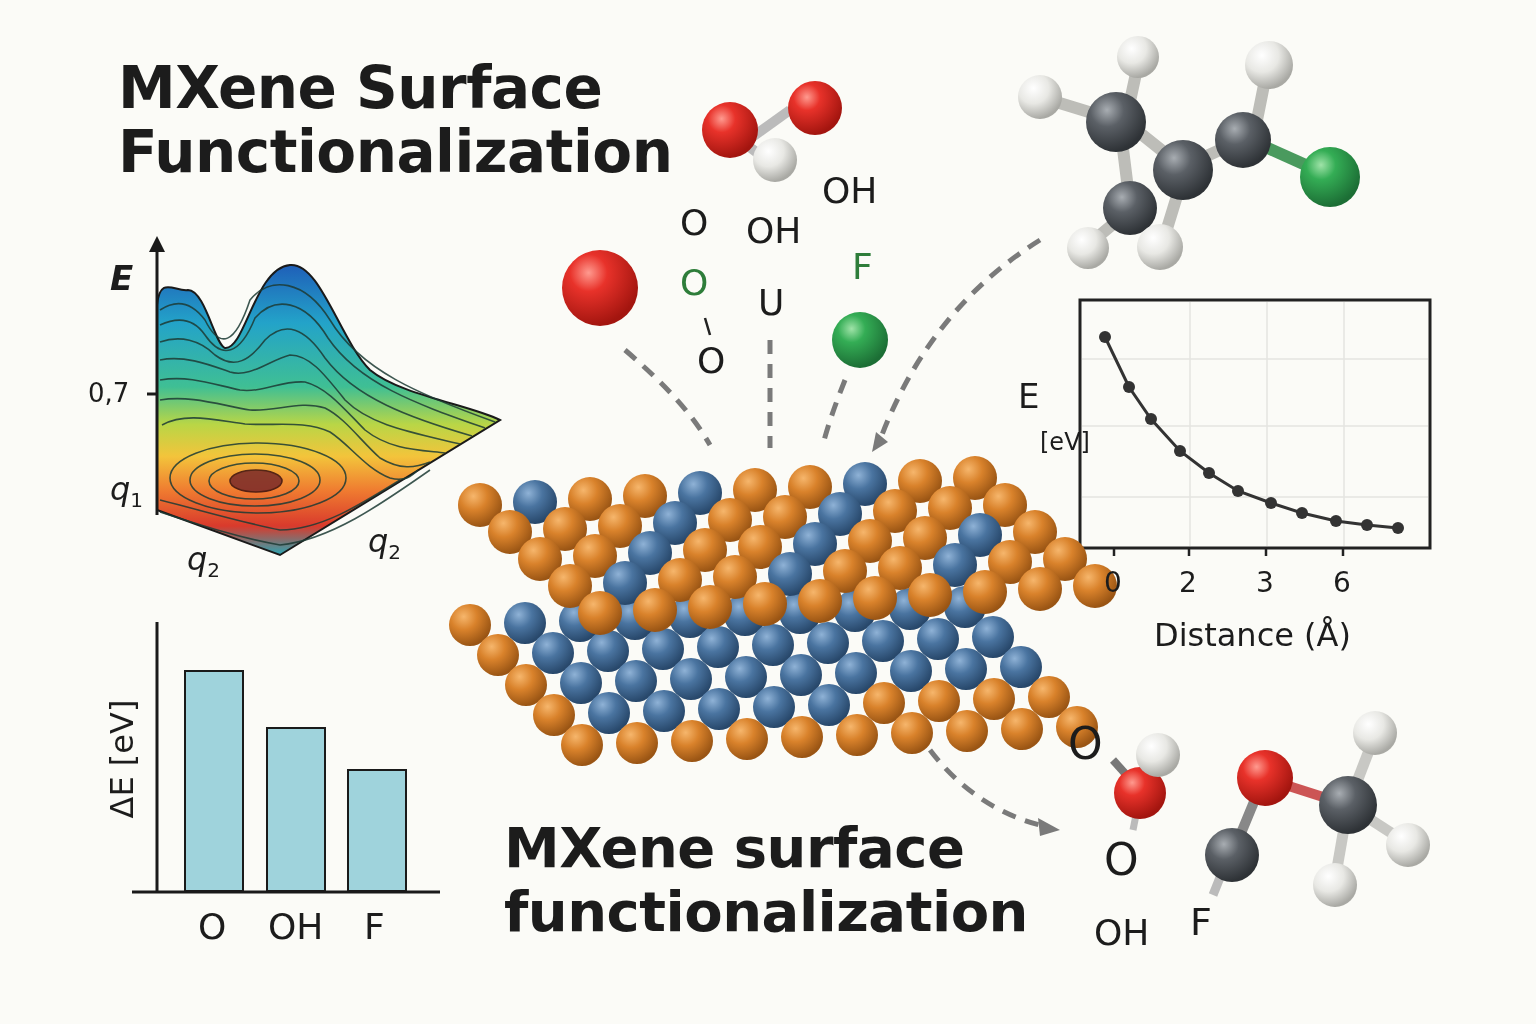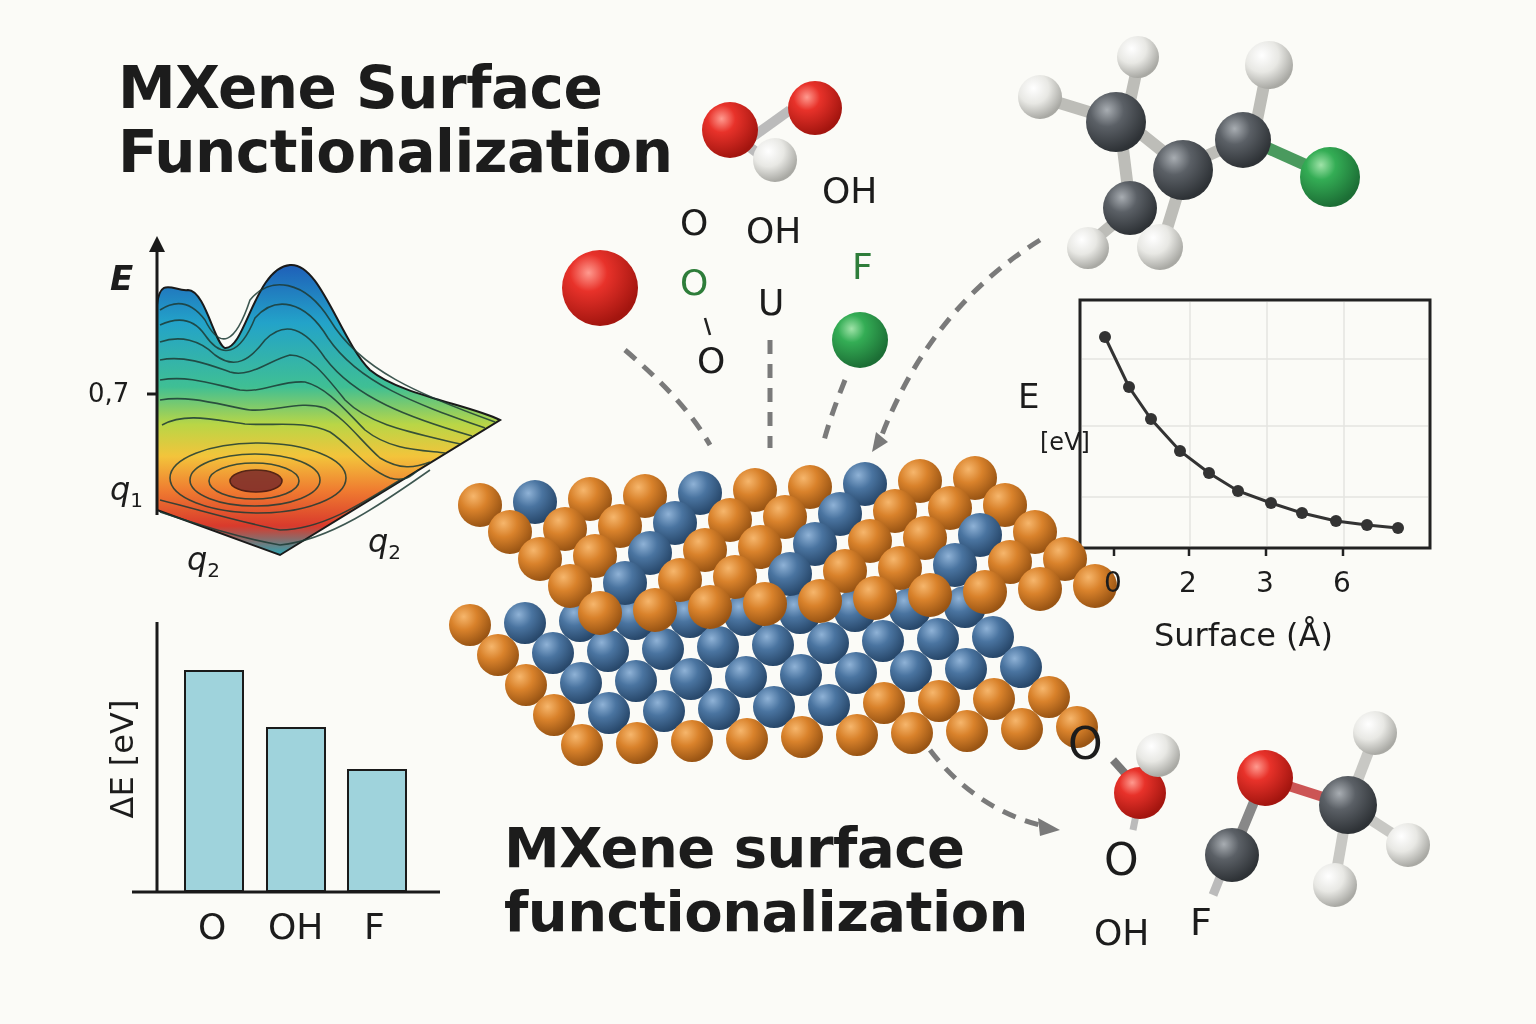--- a/index.html
+++ b/index.html
@@ -309,21 +309,21 @@
 <div class="abs" style="left:368px;top:522px;font-size:32px;font-style:italic;">
   <span>q</span><sub style="font-size:20px;font-style:normal;">2</sub>
 </div>
 
 <div class="abs" style="left:1018px;top:376px;font-size:34px;">E</div>
 <div class="abs" style="left:1040px;top:428px;font-size:24px;">[eV]</div>
 <div class="abs" style="left:1104px;top:566px;font-size:28px;">0</div>
 <div class="abs" style="left:1179px;top:566px;font-size:28px;">2</div>
 <div class="abs" style="left:1256px;top:566px;font-size:28px;">3</div>
 <div class="abs" style="left:1333px;top:566px;font-size:28px;">6</div>
-<div class="abs" style="left:1154px;top:616px;font-size:32px;">Surface (Å)</div>
+<div class="abs" style="left:1154px;top:616px;font-size:32px;">Distance (Å)</div>
 
 <div class="abs" style="left:52px;top:740px;font-size:32px;transform:rotate(-90deg);transform-origin:center;white-space:nowrap;width:140px;text-align:center;">ΔE [eV]</div>
 <div class="abs lbl" style="left:198px;top:906px;">O</div>
 <div class="abs lbl" style="left:268px;top:906px;">OH</div>
 <div class="abs lbl" style="left:364px;top:906px;">F</div>
 
 <div class="abs lbl" style="left:680px;top:202px;">O</div>
 <div class="abs lbl" style="left:746px;top:210px;">OH</div>
 <div class="abs lbl" style="left:822px;top:170px;">OH</div>
 <div class="abs lbl" style="left:680px;top:262px;color:#2e7d3a;">O</div>

